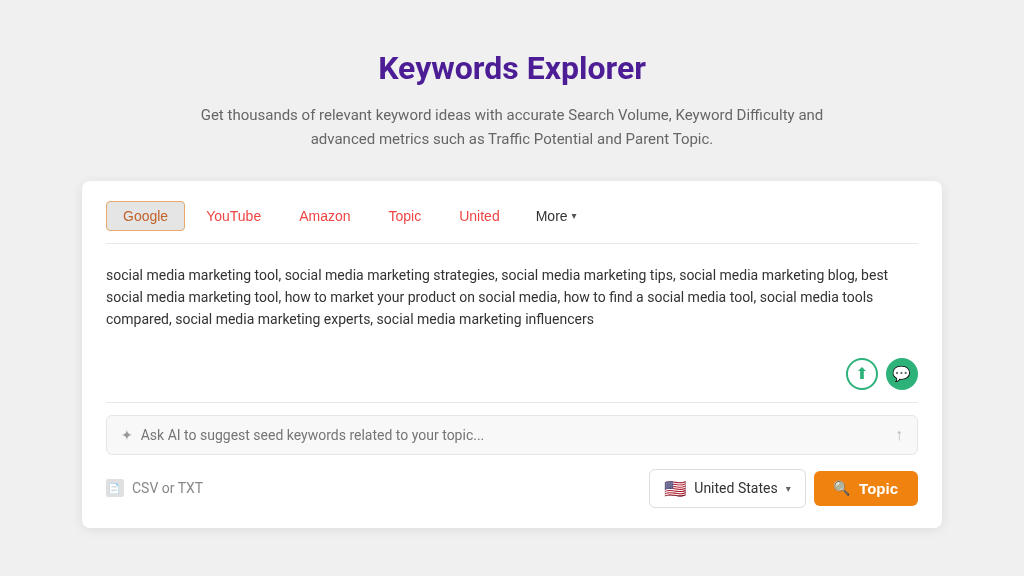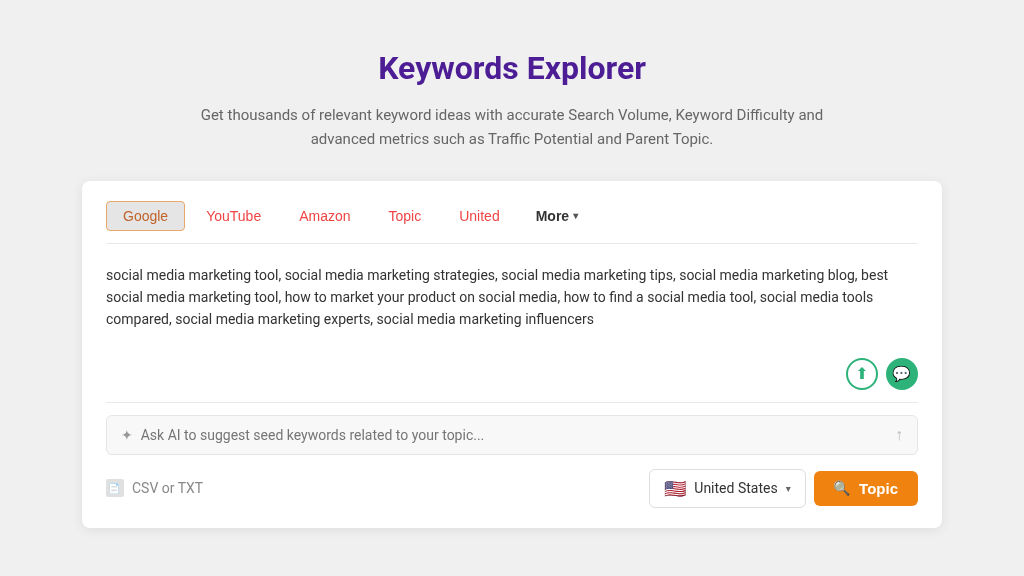--- a/index.html
+++ b/index.html
@@ -76,21 +76,21 @@
     }
 
     .tab-more {
       display: flex;
       align-items: center;
       gap: 4px;
       padding: 6px 14px;
       border-radius: 4px;
       cursor: pointer;
       font-size: 14px;
-      font-weight: 700;
+      font-weight: 400;
       color: #333;
       background: transparent;
       border: 1px solid transparent;
     }
 
     .chevron-down {
       font-size: 10px;
       color: #555;
     }
 

